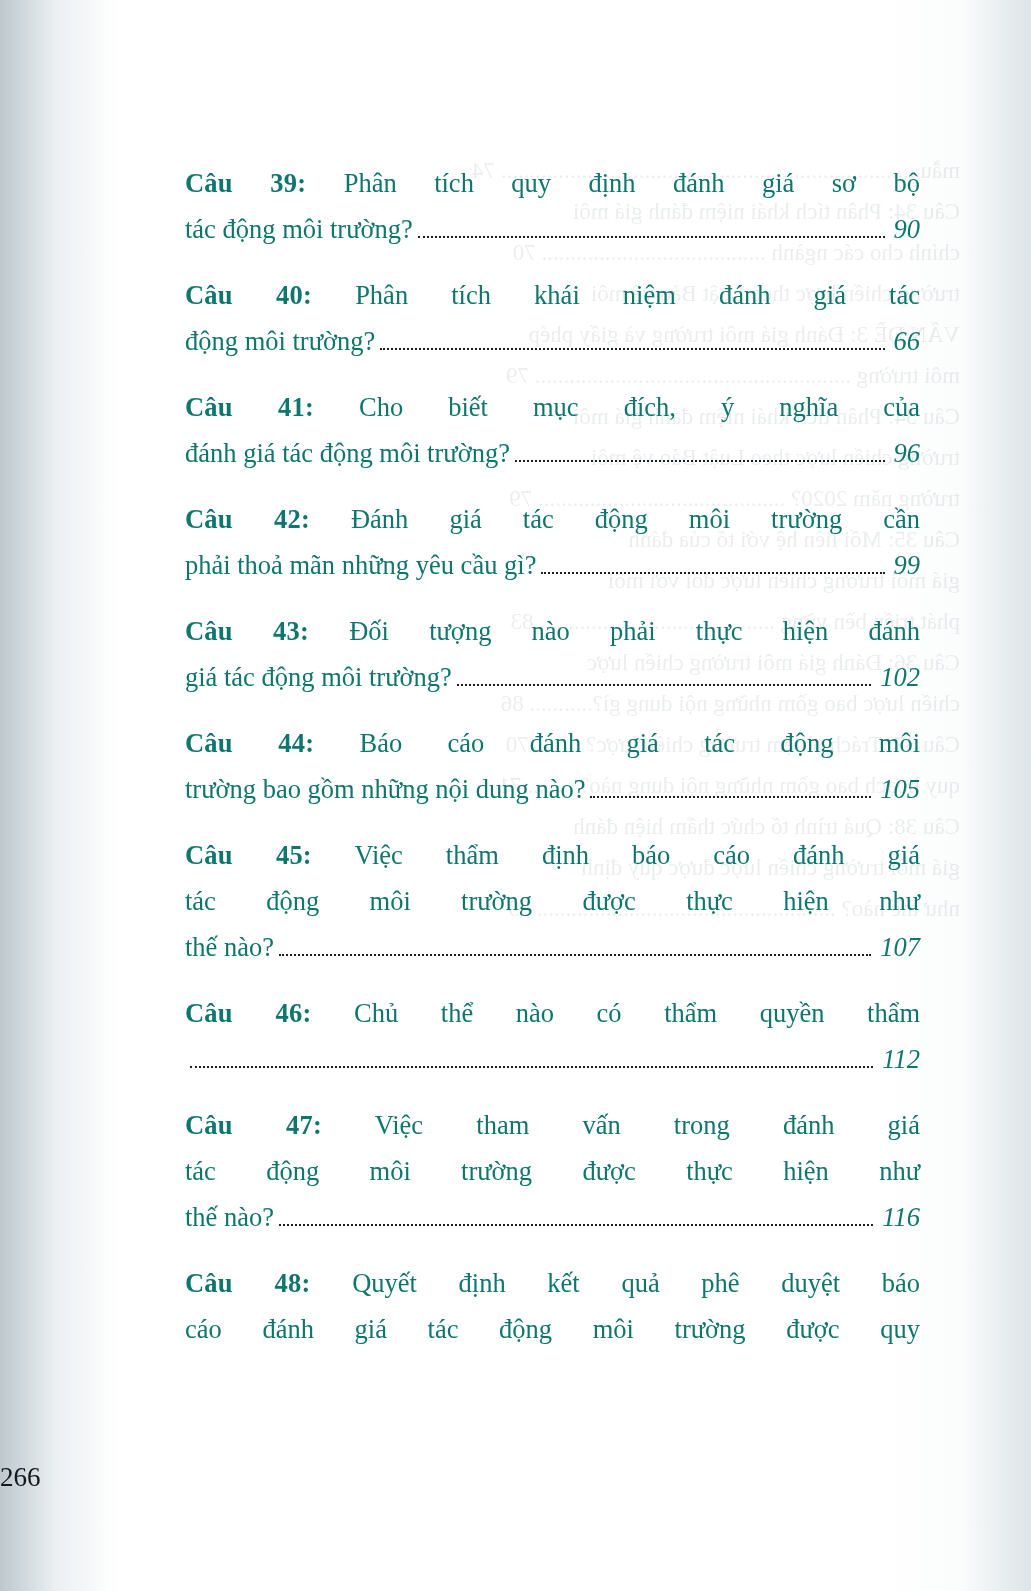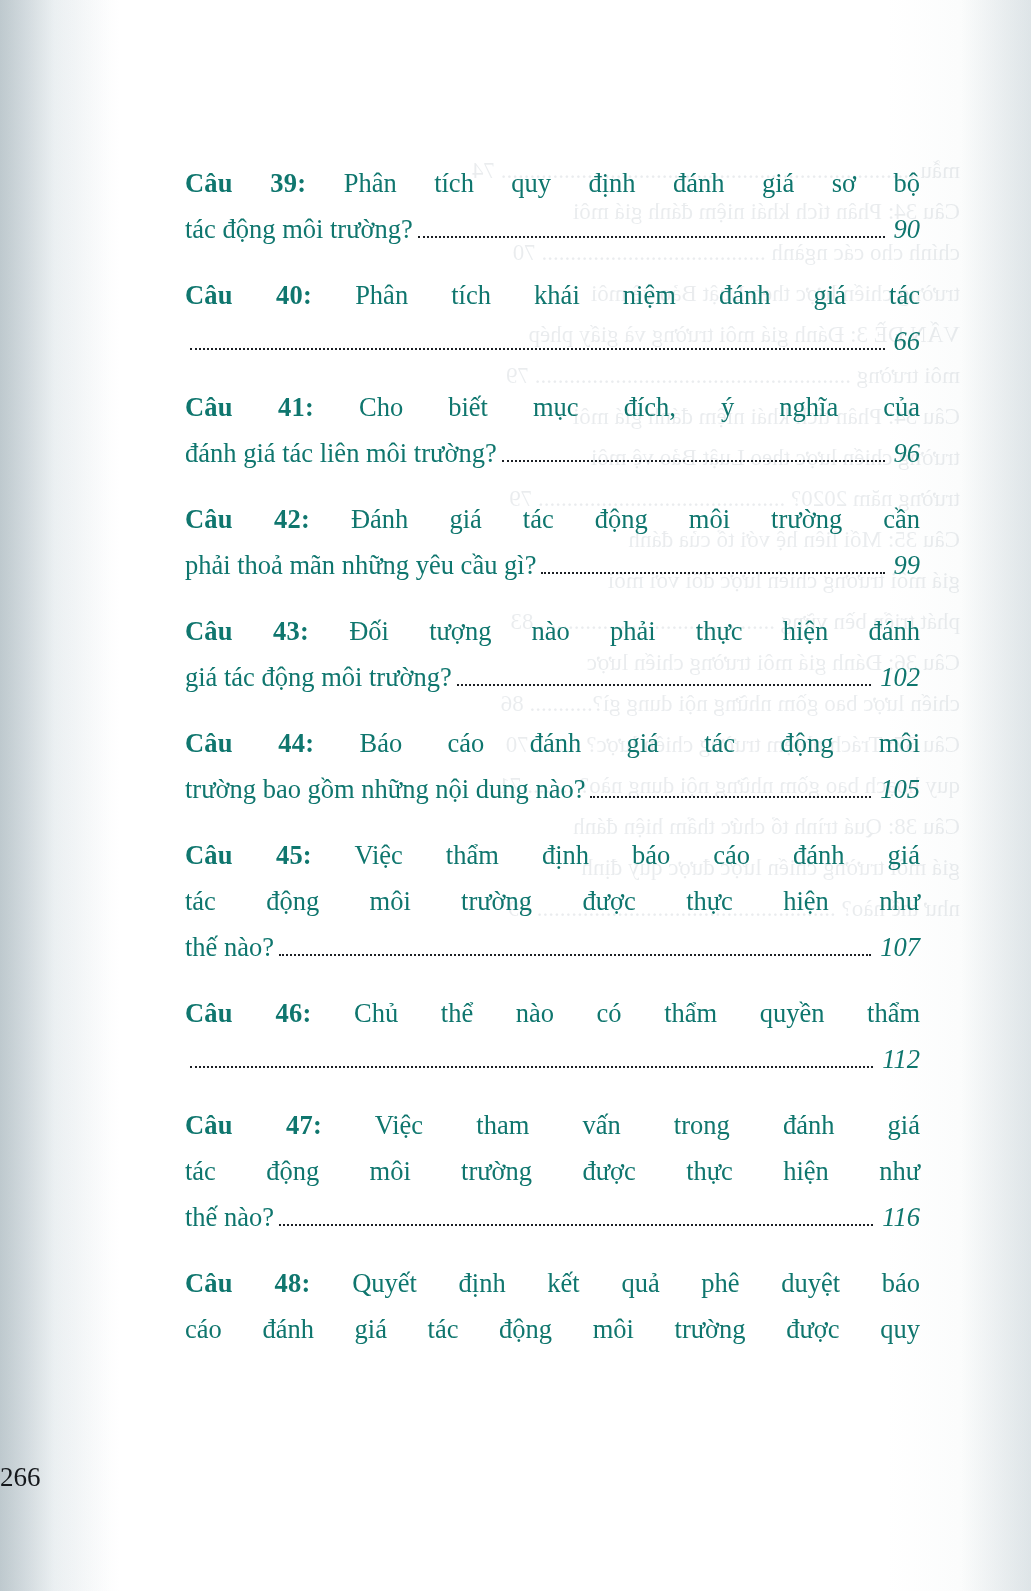--- a/index.html
+++ b/index.html
@@ -157,28 +157,29 @@
       <div class="first-line"><span class="label">Câu 39:</span> <span>Phân tích quy định đánh giá sơ bộ</span></div>
       <div class="toc-line">
         <span class="txt">tác động môi trường?</span>
         <span class="leader"></span>
         <span class="page-num">90</span>
       </div>
     </div>
     <div class="toc-entry">
       <div class="first-line"><span class="label">Câu 40:</span> <span>Phân tích khái niệm đánh giá tác</span></div>
       <div class="toc-line">
+        <span class="txt">động môi trường?</span>
         <span class="leader"></span>
         <span class="page-num">66</span>
       </div>
     </div>
     <div class="toc-entry">
       <div class="first-line"><span class="label">Câu 41:</span> <span>Cho biết mục đích, ý nghĩa của</span></div>
       <div class="toc-line">
-        <span class="txt">đánh giá tác liên môi trường?</span>
+        <span class="txt">đánh giá tác động môi trường?</span>
         <span class="leader"></span>
         <span class="page-num">96</span>
       </div>
     </div>
     <div class="toc-entry">
       <div class="first-line"><span class="label">Câu 42:</span> <span>Đánh giá tác động môi trường cần</span></div>
       <div class="toc-line">
         <span class="txt">phải thoả mãn những yêu cầu gì?</span>
         <span class="leader"></span>
         <span class="page-num">99</span>

